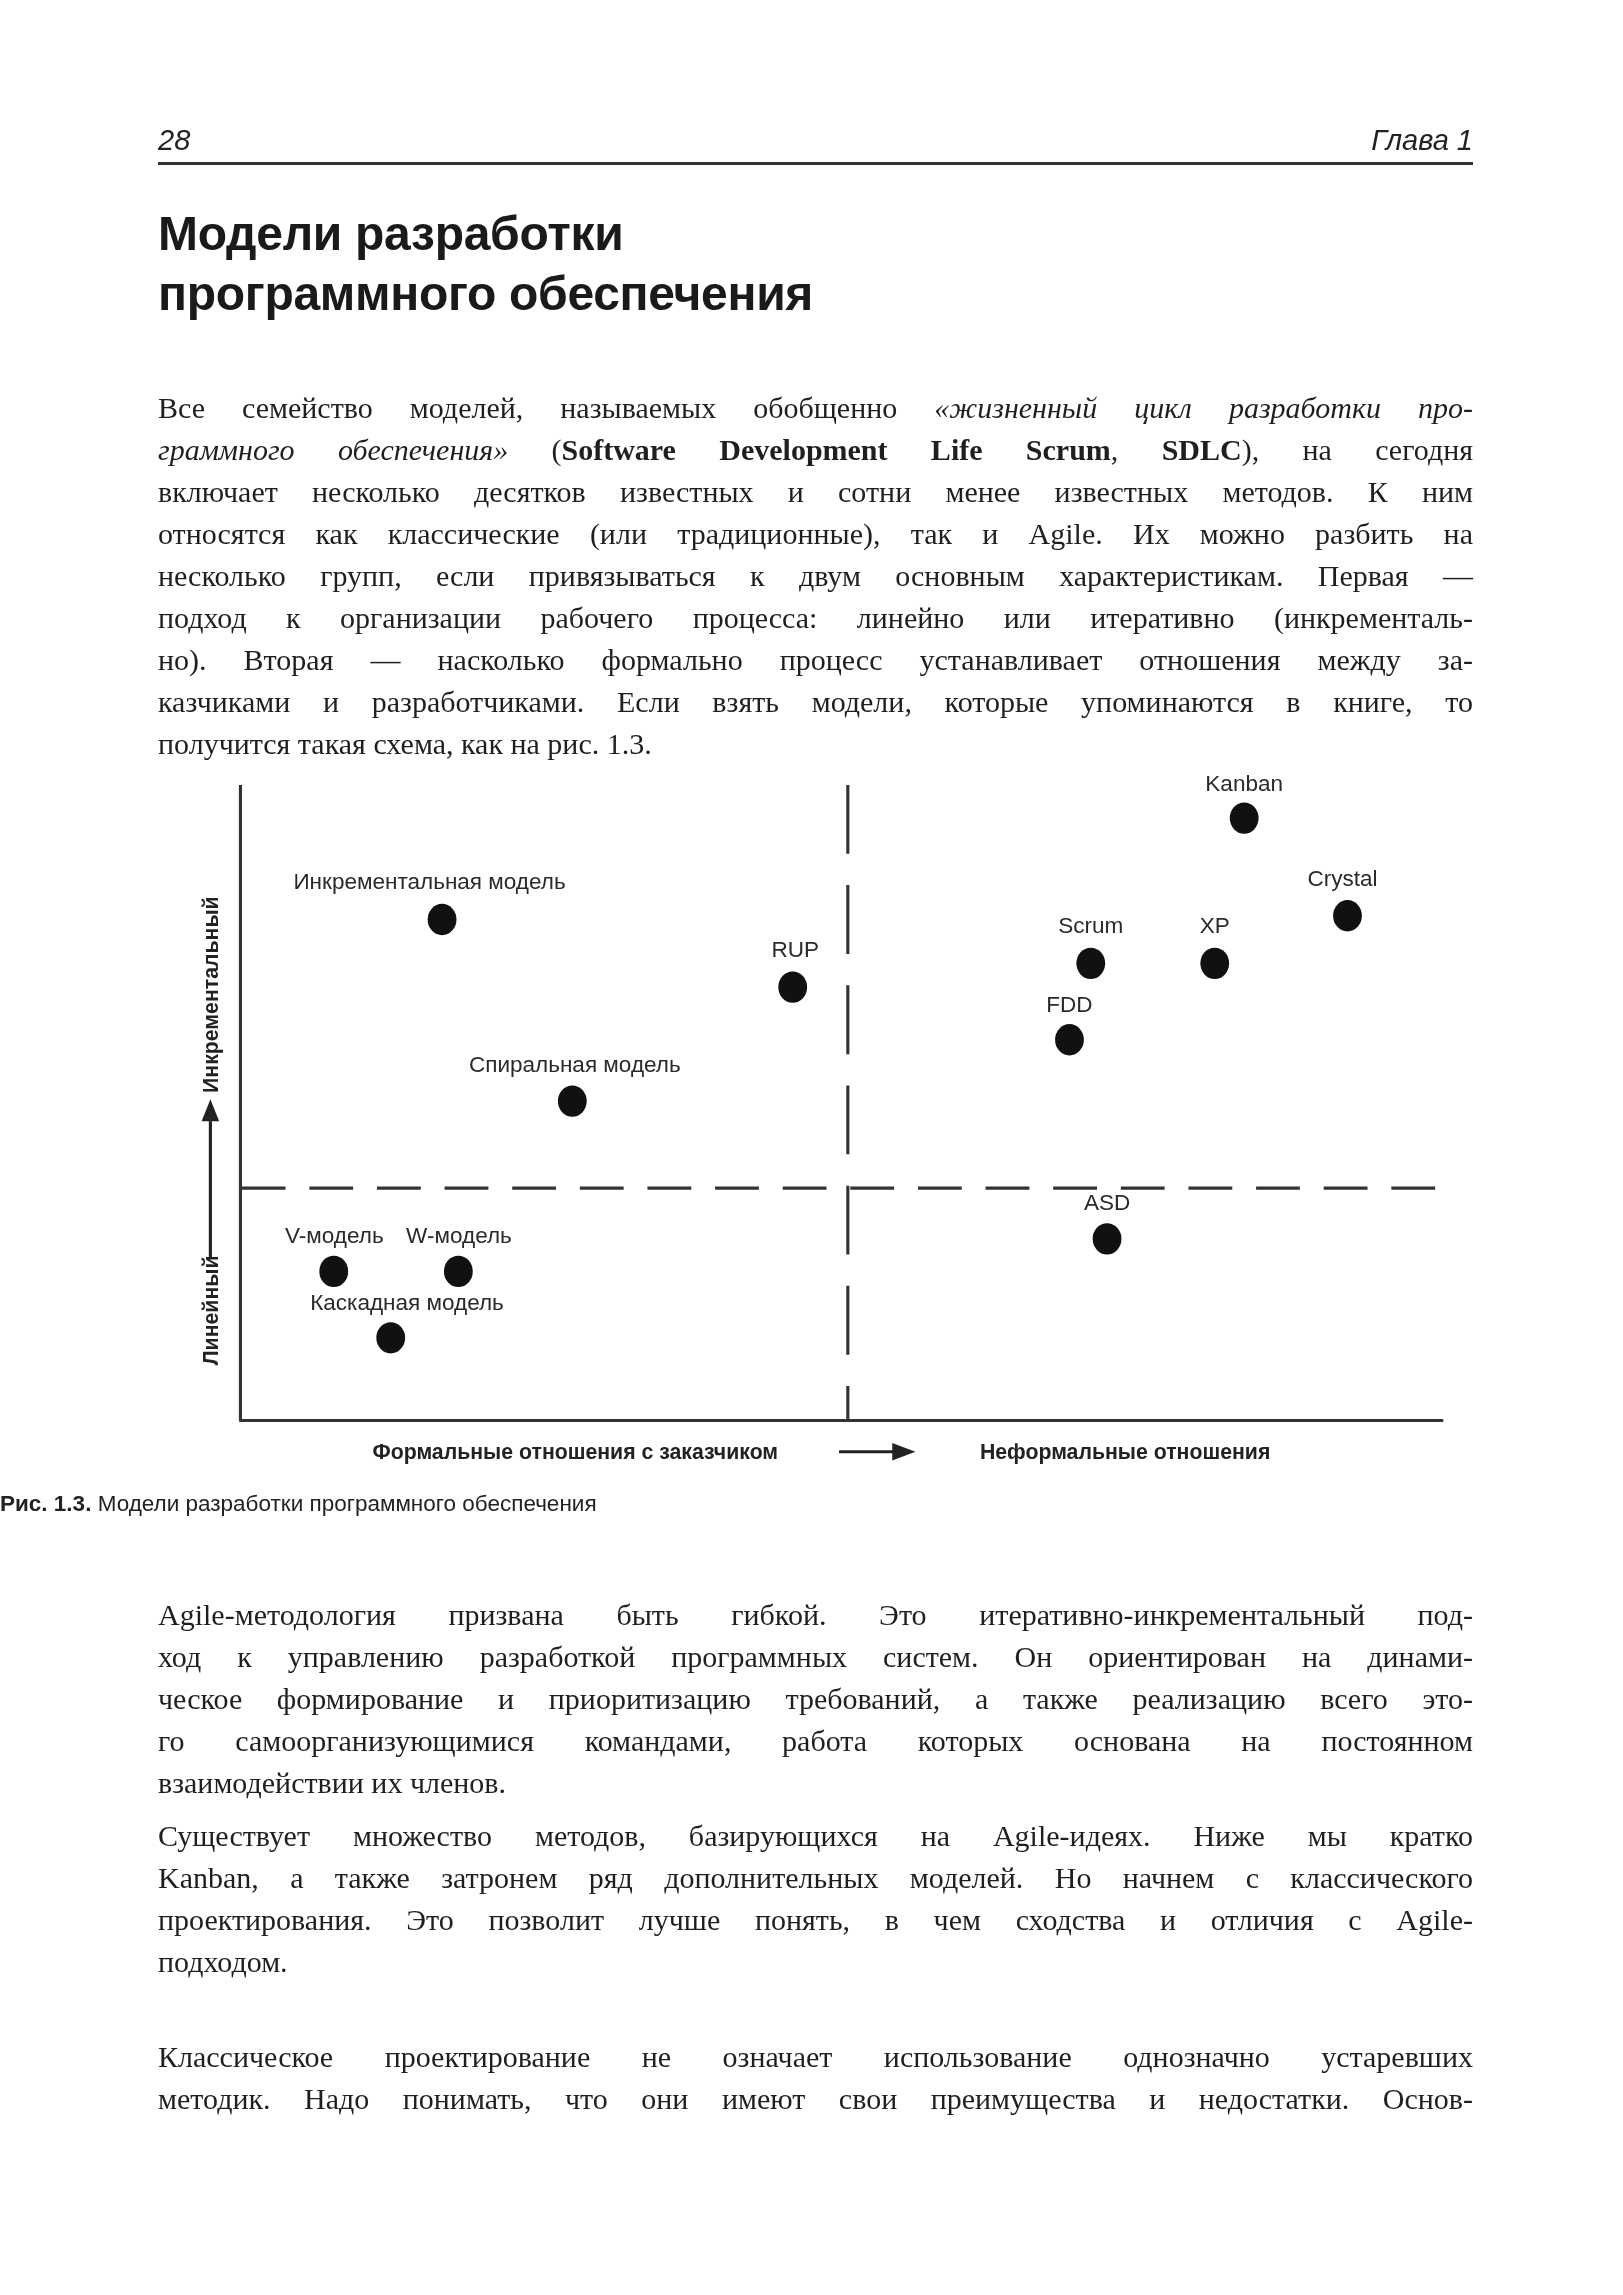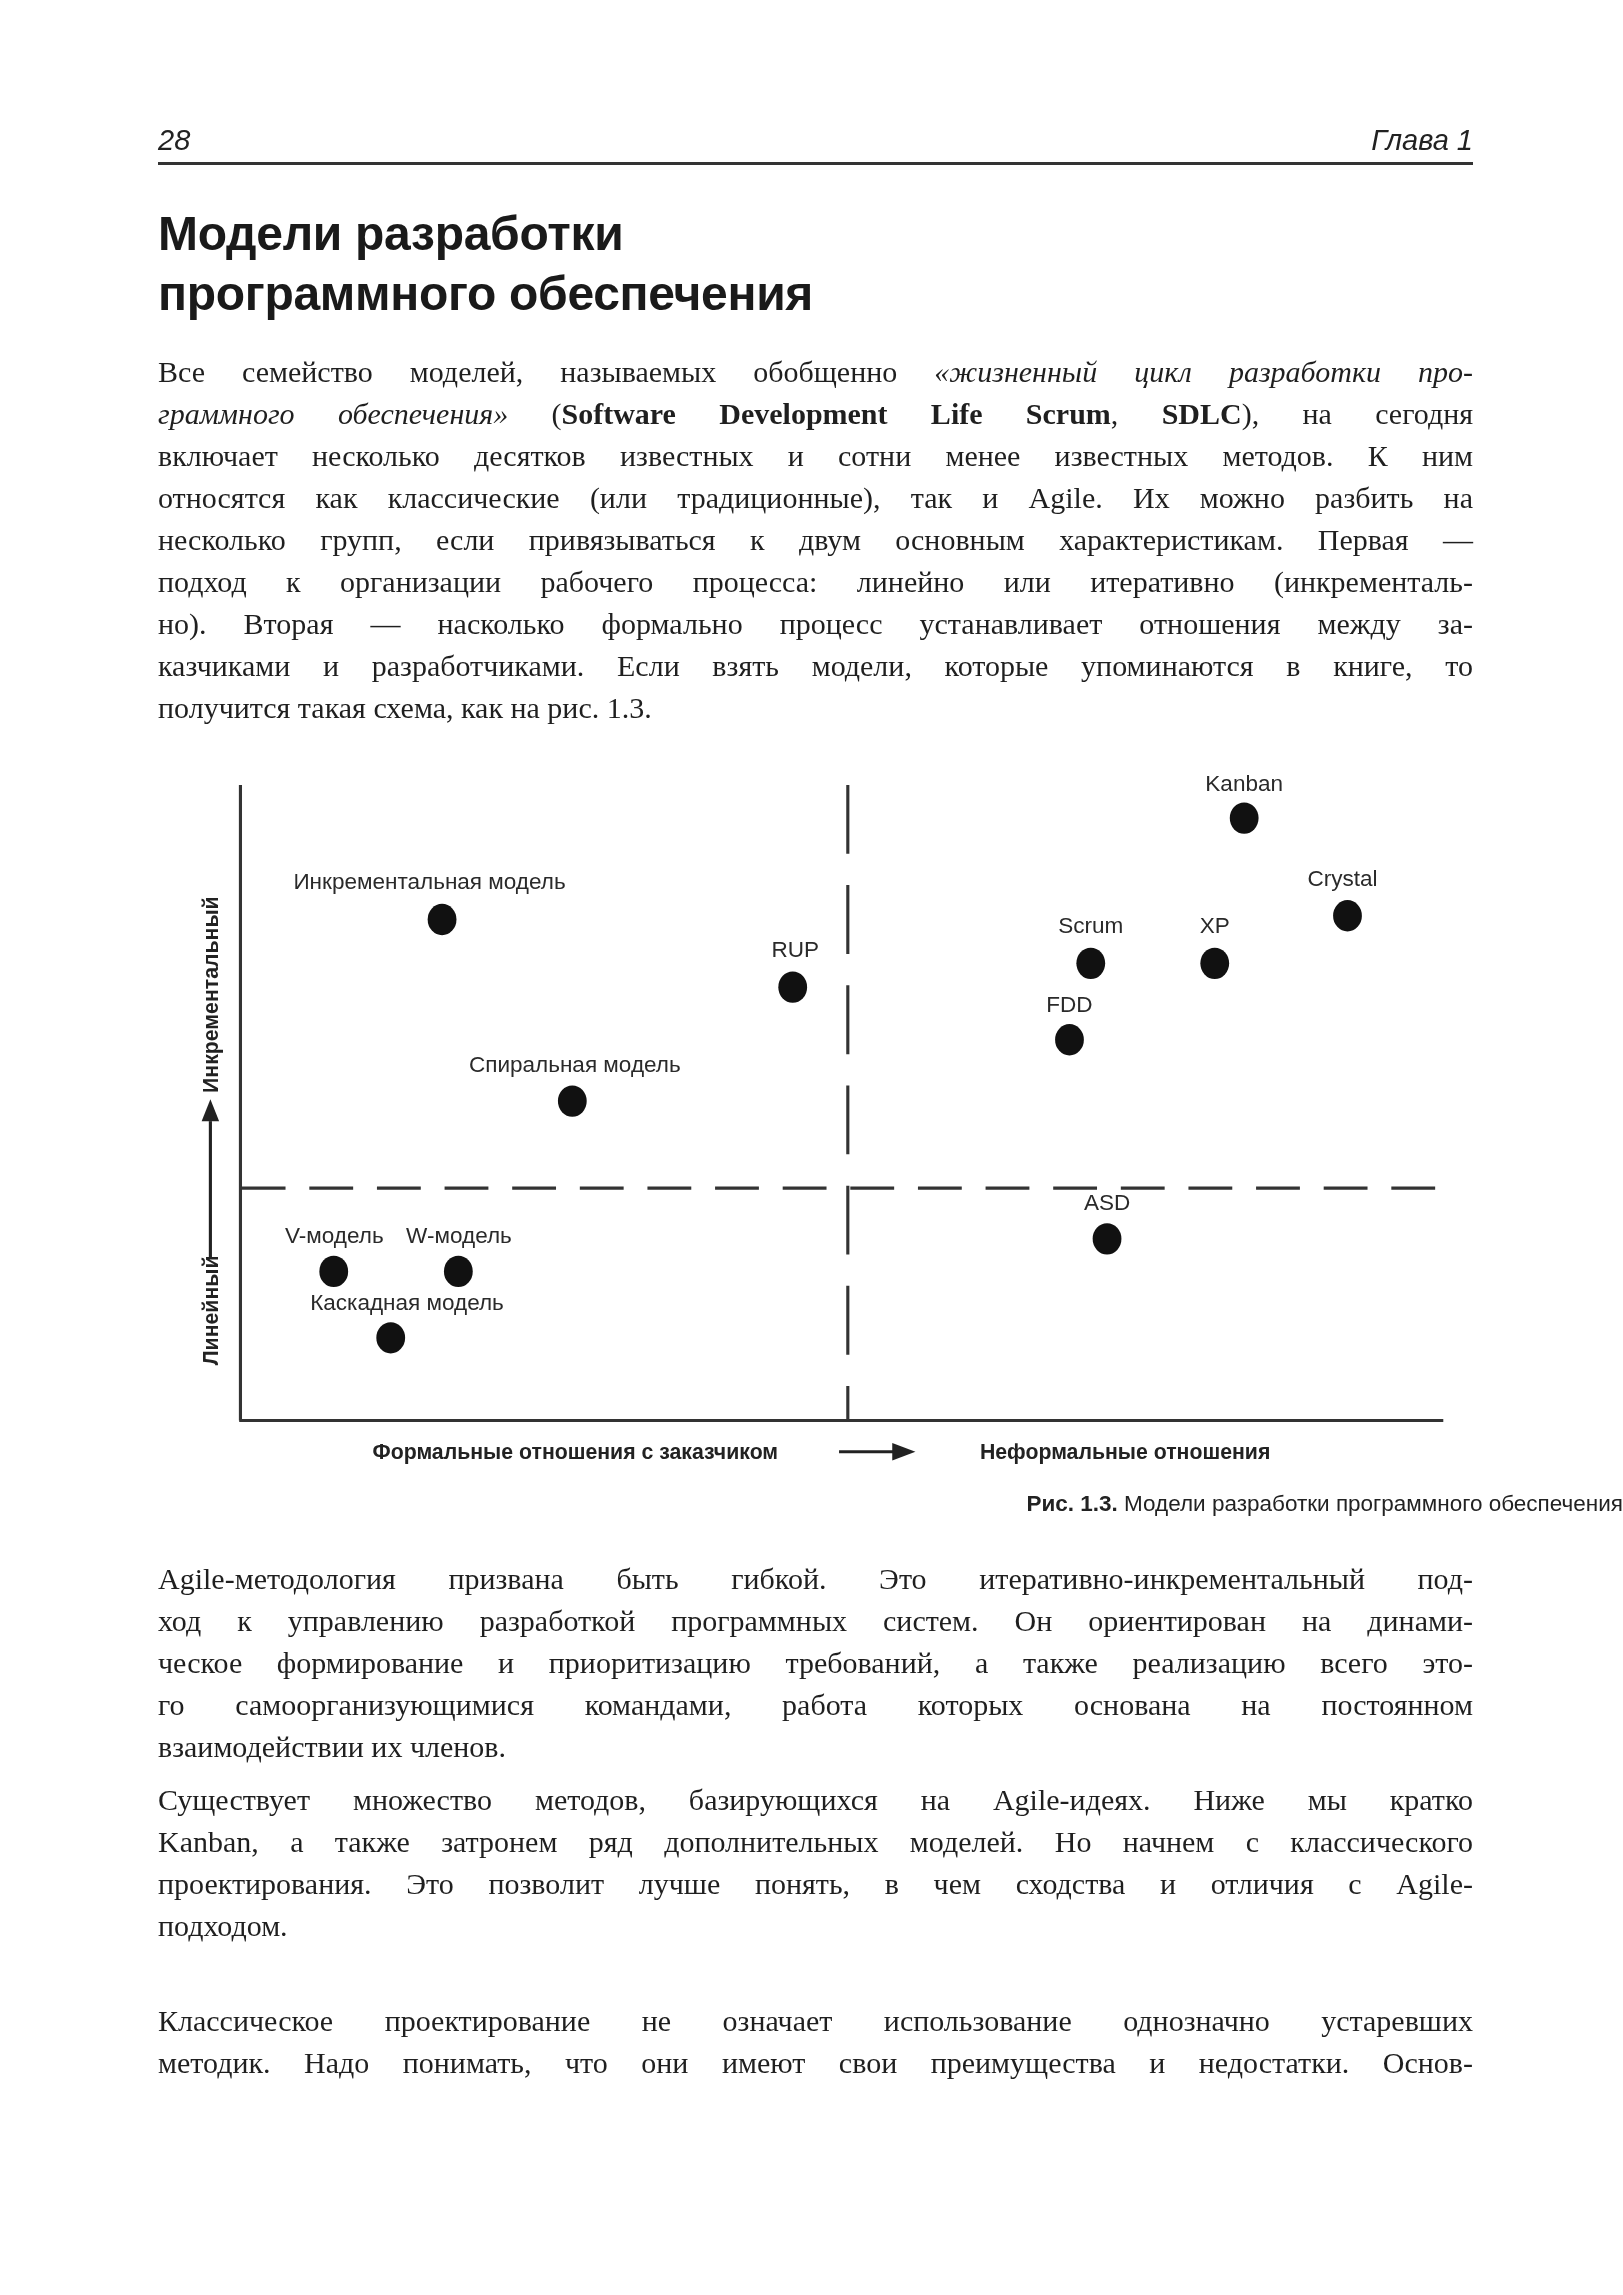--- a/index.html
+++ b/index.html
@@ -7,32 +7,32 @@
   .page { position: absolute; left: 158px; top: 0; width: 1315px; }
   .running-head { position: absolute; top: 124px; left: 0; width: 1315px; height: 40px;
     font-family: Liberation Sans, sans-serif; font-style: italic; font-size: 29px; color: #222; }
   .running-head .pg { position: absolute; left: 0; top: 0; }
   .running-head .chap { position: absolute; right: 0; top: 0; }
   .head-rule { position: absolute; top: 162px; left: 0; width: 1315px; height: 3.1px; background: #333; }
   .title { position: absolute; top: 204px; left: 0; width: 1315px;
     font-family: "Liberation Sans", sans-serif; font-weight: bold; font-size: 48px; line-height: 60px; color: #1a1a1a; letter-spacing: -0.3px; }
   .title span { display: block; }
   .para { position: absolute; left: 0; width: 1315px;
-    font-family: "Liberation Serif", serif; font-size: 30px; line-height: 42px; text-align: justify; color: #1f1f1f; }
+    font-family: "Liberation Serif", serif; font-size: 30px; line-height: 42px; text-align: justify; color: #1f1f1f; margin-top: 36px; }
   .para .line { display: block; text-align: justify; text-align-last: justify; white-space: nowrap; }
   .para .line.last { text-align-last: left; }
   .para i { font-style: italic; }
   .para b { font-weight: bold; }
 
   .figure { position: absolute; left: 0; top: 0; width: 1623px; height: 1541px; pointer-events: none; }
   .figure * { pointer-events: auto; }
   .chart-svg { position: absolute; left: 0; top: 0; }
   .pt-label { font-family: "Liberation Sans", sans-serif; font-size: 36px; fill: #2a2a2a; }
   .axis-label { font-family: "Liberation Sans", sans-serif; font-size: 34px; font-weight: bold; fill: #222; }
-  .caption { position: absolute; top: 1491px; left: 0; width: 1623px; text-align: right;
+  .caption { position: absolute; top: 1491px; left: 0; width: 1623px; text-align: left;
     font-family: "Liberation Sans", sans-serif; font-size: 22.5px; color: #222; }
   .caption b { font-weight: bold; }
 </style>
 </head>
 <body>
 
 <div class="page">
   <div class="running-head">
     <span class="pg">28</span>
     <span class="chap">Глава 1</span>

